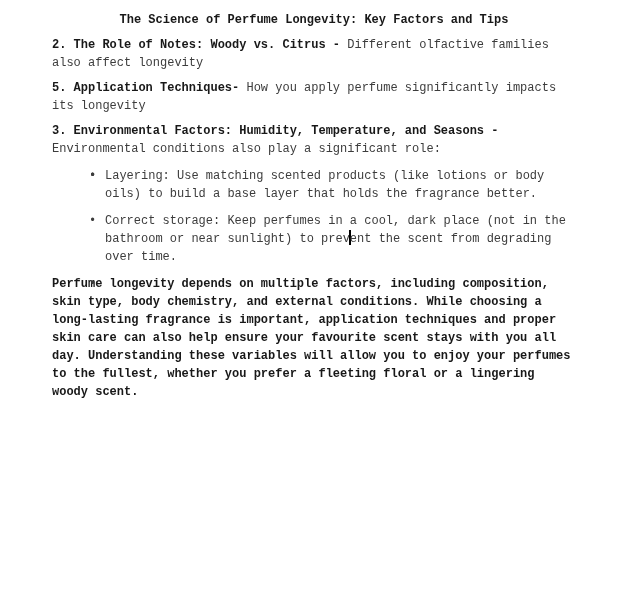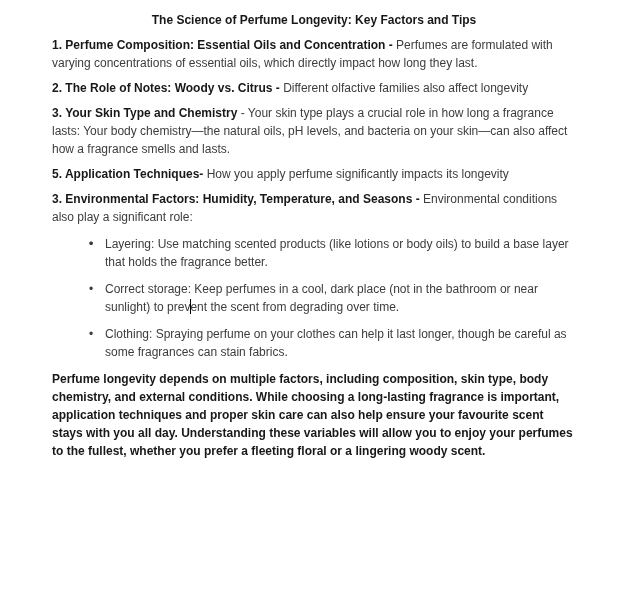--- a/index.html
+++ b/index.html
@@ -1,15 +1,15 @@
 <!DOCTYPE html>
 <html style="--page_background: #ffffff; --bold_text: #181818; --body_text: #3c3c3c; --caret_color: #000000;"><head>
 <meta charset="utf-8">
 <style>
-  * { box-sizing: border-box; }
+  * { box-sizing: border-box; font-family: Liberation Mono, monospace; }
   html, body { margin: 0; padding: 0; background: #ffffff; }
 
   .page {
     position: relative;
     width: 625px;
     height: 600px;
     overflow: hidden;
     background: var(--page_background, #ffffff);
     font-family: "Liberation Sans", "DejaVu Sans", sans-serif;
     font-size: 12px;
@@ -67,37 +67,35 @@
   .closing { margin-bottom: 12px; }
 </style>
 </head>
 <body>
 
 <div class="page">
 
   <h1 class="title">The Science of Perfume Longevity: Key Factors and Tips</h1>
 
 
-  <p><span class="b">1. Perfume Composition: Essential Oils and Concentration -</span><span> Perfumes are formulated with varying concentrations of essential oils, which directly impact how long they last.</span></p>
 
   <p><span class="b">2. The Role of Notes: Woody vs. Citrus -</span><span> Different olfactive families also affect longevity</span></p>
 
-  <p><span class="b">3. Your Skin Type and Chemistry</span><span> - Your skin type plays a crucial role in how long a fragrance lasts: Your body chemistry—the natural oils, pH levels, and bacteria on your skin—can also affect how a fragrance smells and lasts.</span></p>
 
 
   <p><span class="b">5. Application Techniques-</span><span> How you apply perfume significantly impacts its longevity</span></p>
 
   <p><span class="b">3. Environmental Factors: Humidity, Temperature, and Seasons -</span><span> Environmental conditions also play a significant role:</span></p>
 
 
   <ul class="tips">
     <li><span class="dot">•</span></li>
 
     <li><span class="dot">•</span><span>Layering: Use matching scented products (like lotions or body oils) to build a base layer that holds the fragrance better.</span></li>
 
     <li><span class="dot">•</span><span>Correct storage: Keep perfumes in a cool, dark place (not in the bathroom or near sunlight) to prev</span><span class="caret"></span><span>ent the scent from degrading over time.</span></li>
 
-    <li><span class="dot">•</span><span>Clothing: Spraying perfume on your clothes can help it last longer, though be careful as some fragrances can stain fabrics.</span></li>
+    <li><span class="dot">•</span></li>
   </ul>
 
   <p class="bold-para closing">Perfume longevity depends on multiple factors, including composition, skin type, body chemistry, and external conditions. While choosing a long-lasting fragrance is important, application techniques and proper skin care can also help ensure your favourite scent stays with you all day. Understanding these variables will allow you to enjoy your perfumes to the fullest, whether you prefer a fleeting floral or a lingering woody scent.</p>
 
 </div>
 
 </body></html>

